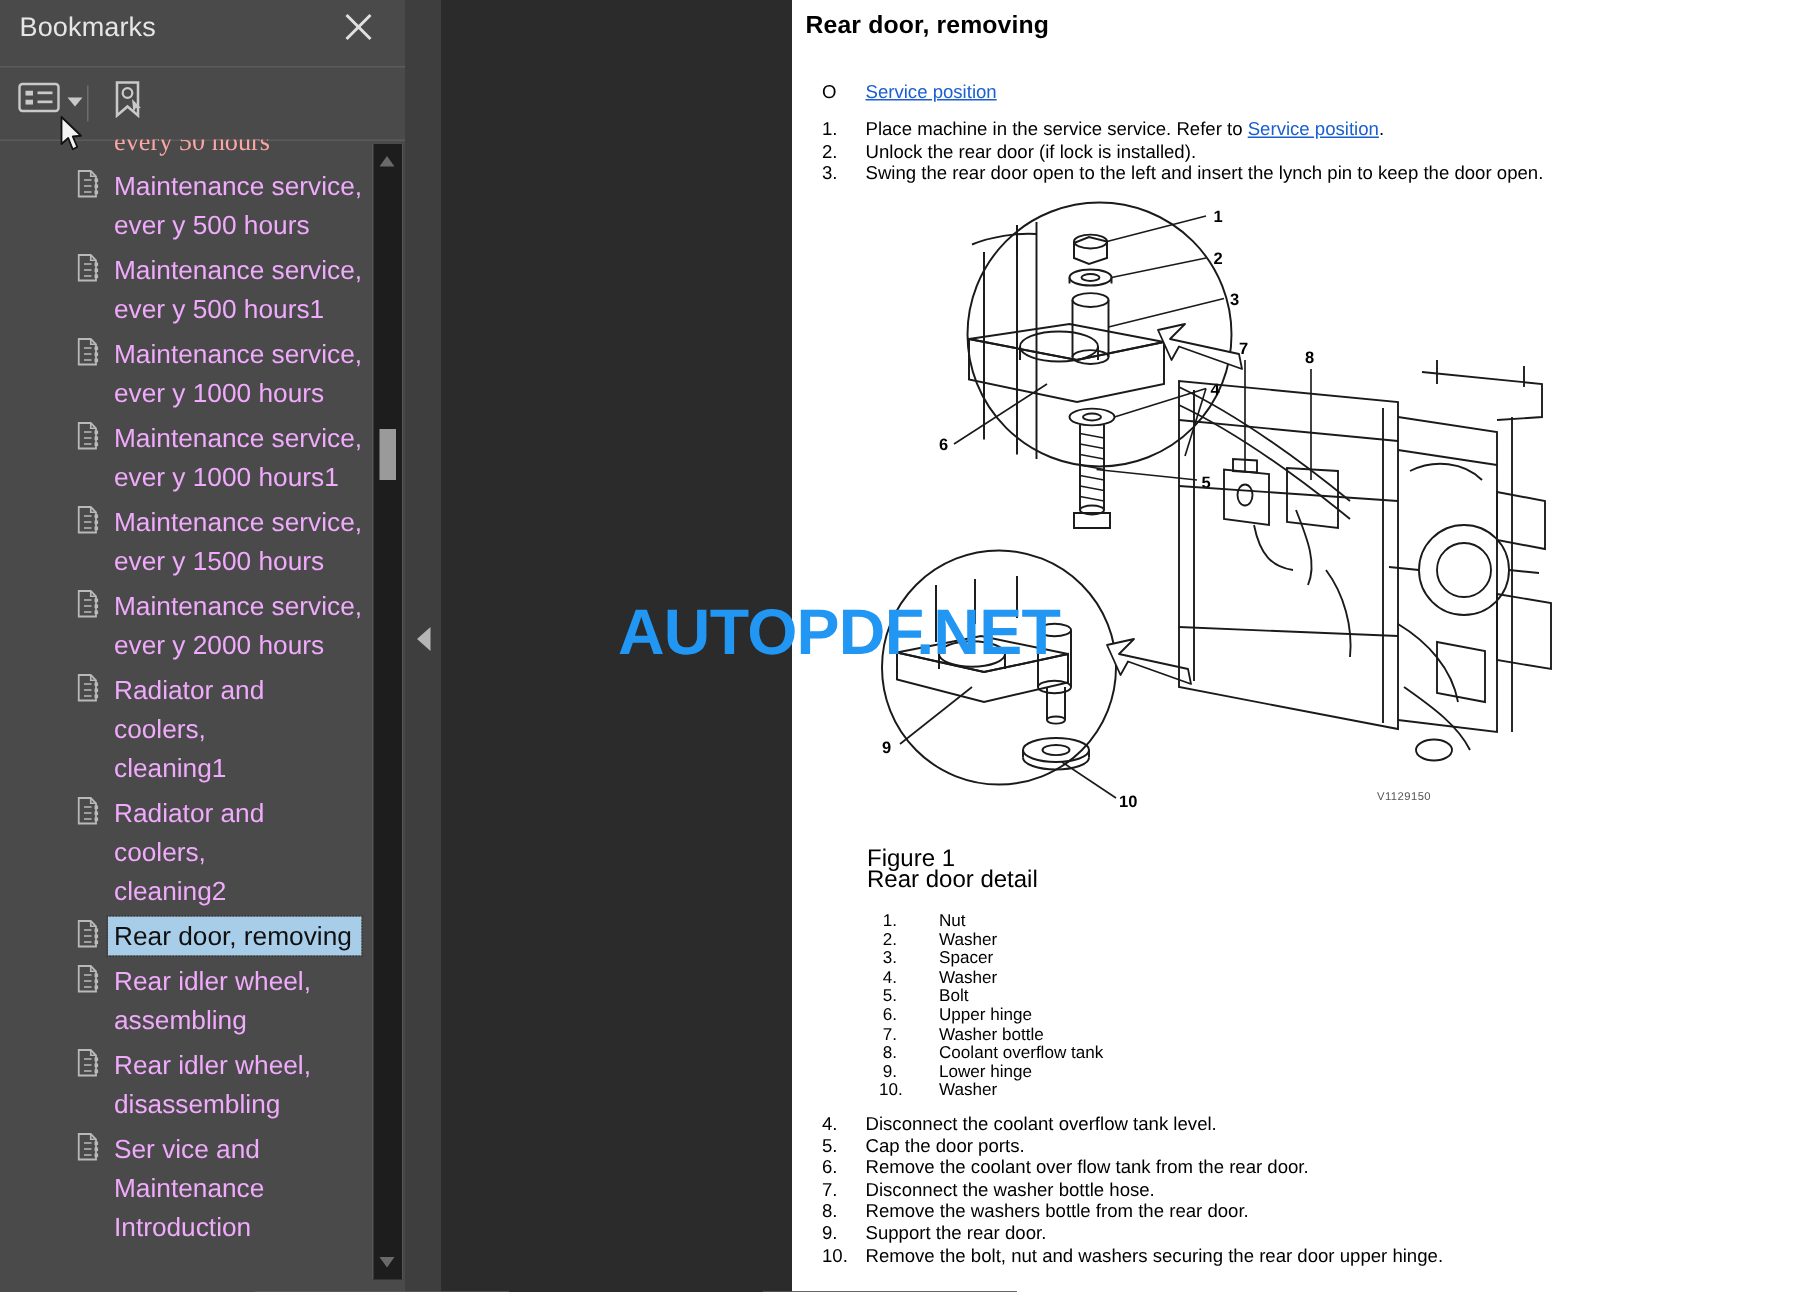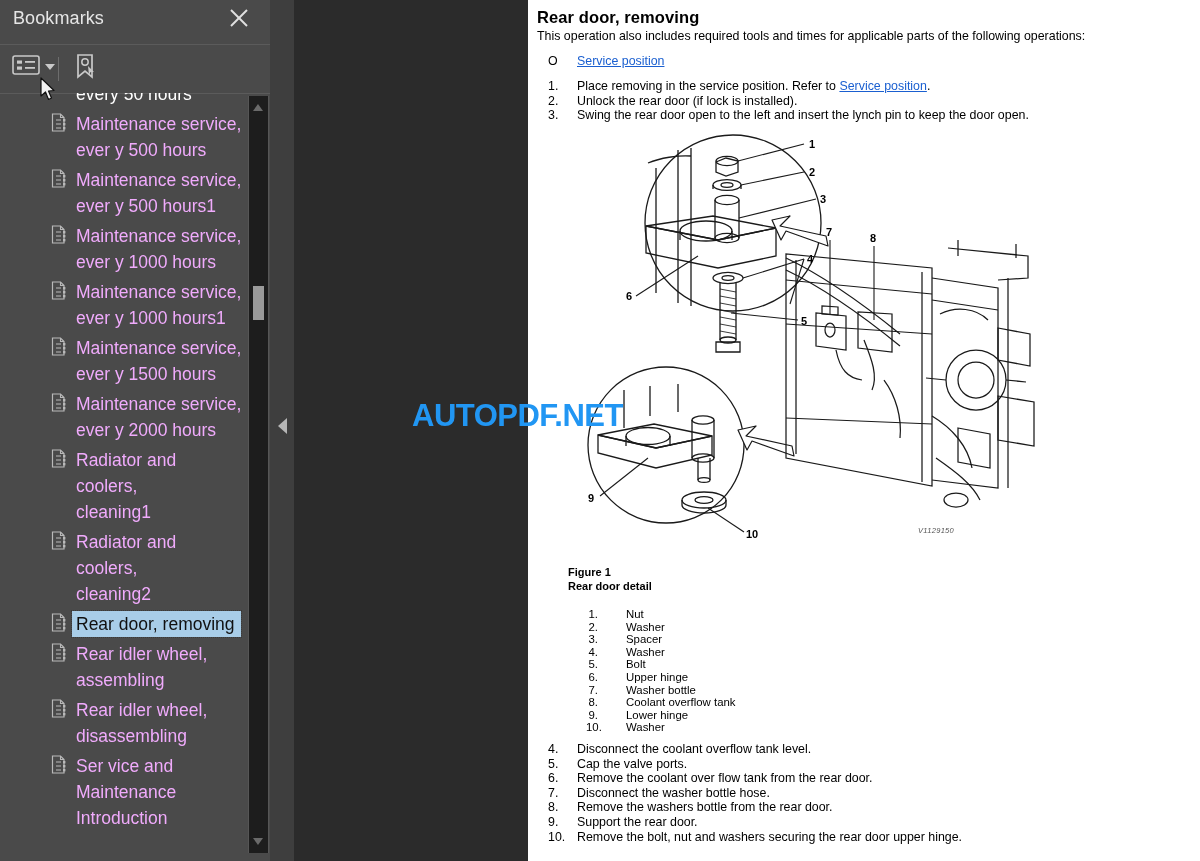--- a/index.html
+++ b/index.html
@@ -92,21 +92,21 @@
     white-space: pre-line;
   }
   .bm-item.selected .bm-label {
     background: #a8cde8;
     color: #101010;
     outline: 1px dotted #3a3a3a;
     padding-left: 4px;
     margin-left: 22px;
     padding-right: 6px;
   }
-  .bm-item.clipped-top .bm-label { color: #ffffff; }
+  .bm-item.clipped-top .bm-label { color: #fca5a5; font-family: Liberation Serif, serif; }
 
   
   #sb-scroll-track {
     position: absolute; left: 248px; top: 96px;
     width: 19px; height: 757px;
     background: #1d1d1d;
     border-left: 1px solid #565656;
     border-right: 1px solid #565656;
   }
   #sb-scroll-up, #sb-scroll-down {
@@ -183,46 +183,45 @@
 
   
   #figure-wrap {
     position: absolute; left: 0; top: 128px;
     width: 672px; height: 415px;
   }
   #figure-id {
     position: absolute; left: 390px; top: 398px;
     font-size: 7.5px; color: #555;
     letter-spacing: .3px;
-    font-style: italic;
   }
 
   #fig-caption {
-    left: 40px; top: 566px;
-    font-size: 11px; font-weight: bold;
+    left: 50px; top: 566px;
+    font-size: 16px; font-weight: normal;
     line-height: 13.5px;
   }
   #parts-list {
     left: 58px; top: 608px;
     font-size: 11.4px;
     line-height: 12.6px;
   }
   .part { display: flex; }
   .part .pnum { width: 40px; flex: none; text-align: right; padding-right: 28px; box-sizing: border-box; }
   .part .pname { white-space: nowrap; }
 
   #steps-bottom {
     left: 20px; top: 742px;
     font-size: 12.4px;
   }
 
   
   #watermark {
     position: absolute; left: 118px; top: 398px;
-    font-size: 31px; font-weight: bold;
+    font-size: 43px; font-weight: bold;
     color: #2196f3;
     letter-spacing: -0.5px;
     z-index: 20;
     pointer-events: none;
     font-family: "Liberation Sans", sans-serif;
   }
 </style>
 </head>
 <body>
 
@@ -428,30 +427,29 @@
 
   <div id="gutter">
     <div id="collapse-handle"></div>
   </div>
 
   <div id="viewer">
 
     <div id="page">
 
       <div class="doc" id="doc-title">Rear door, removing</div>
-      <div class="doc" id="doc-intro">This operation also includes required tools and times for applicable parts of the following operations:</div>
 
       <div class="doc" id="bullet-row">
         <span class="marker">O</span><a class="link" href="#">Service position</a>
       </div>
 
       <div class="doc" id="steps-top">
           <div class="step">
             <span class="num">1.</span>
-            <span class="txt"><span>Place removing in the service position. Refer to </span><a class="link" href="#">Service position</a><span>.</span></span>
+            <span class="txt"><span>Place machine in the service service. Refer to </span><a class="link" href="#">Service position</a><span>.</span></span>
           </div>
           <div class="step">
             <span class="num">2.</span>
             <span class="txt">Unlock the rear door (if lock is installed).</span>
           </div>
           <div class="step">
             <span class="num">3.</span>
             <span class="txt">Swing the rear door open to the left and insert the lynch pin to keep the door open.</span>
           </div>
         </div>
@@ -638,21 +636,21 @@
           </div>
         </div>
 
       <div class="doc" id="steps-bottom">
           <div class="step">
             <span class="num">4.</span>
             <span class="txt">Disconnect the coolant overflow tank level.</span>
           </div>
           <div class="step">
             <span class="num">5.</span>
-            <span class="txt">Cap the valve ports.</span>
+            <span class="txt">Cap the door ports.</span>
           </div>
           <div class="step">
             <span class="num">6.</span>
             <span class="txt">Remove the coolant over flow tank from the rear door.</span>
           </div>
           <div class="step">
             <span class="num">7.</span>
             <span class="txt">Disconnect the washer bottle hose.</span>
           </div>
           <div class="step">

